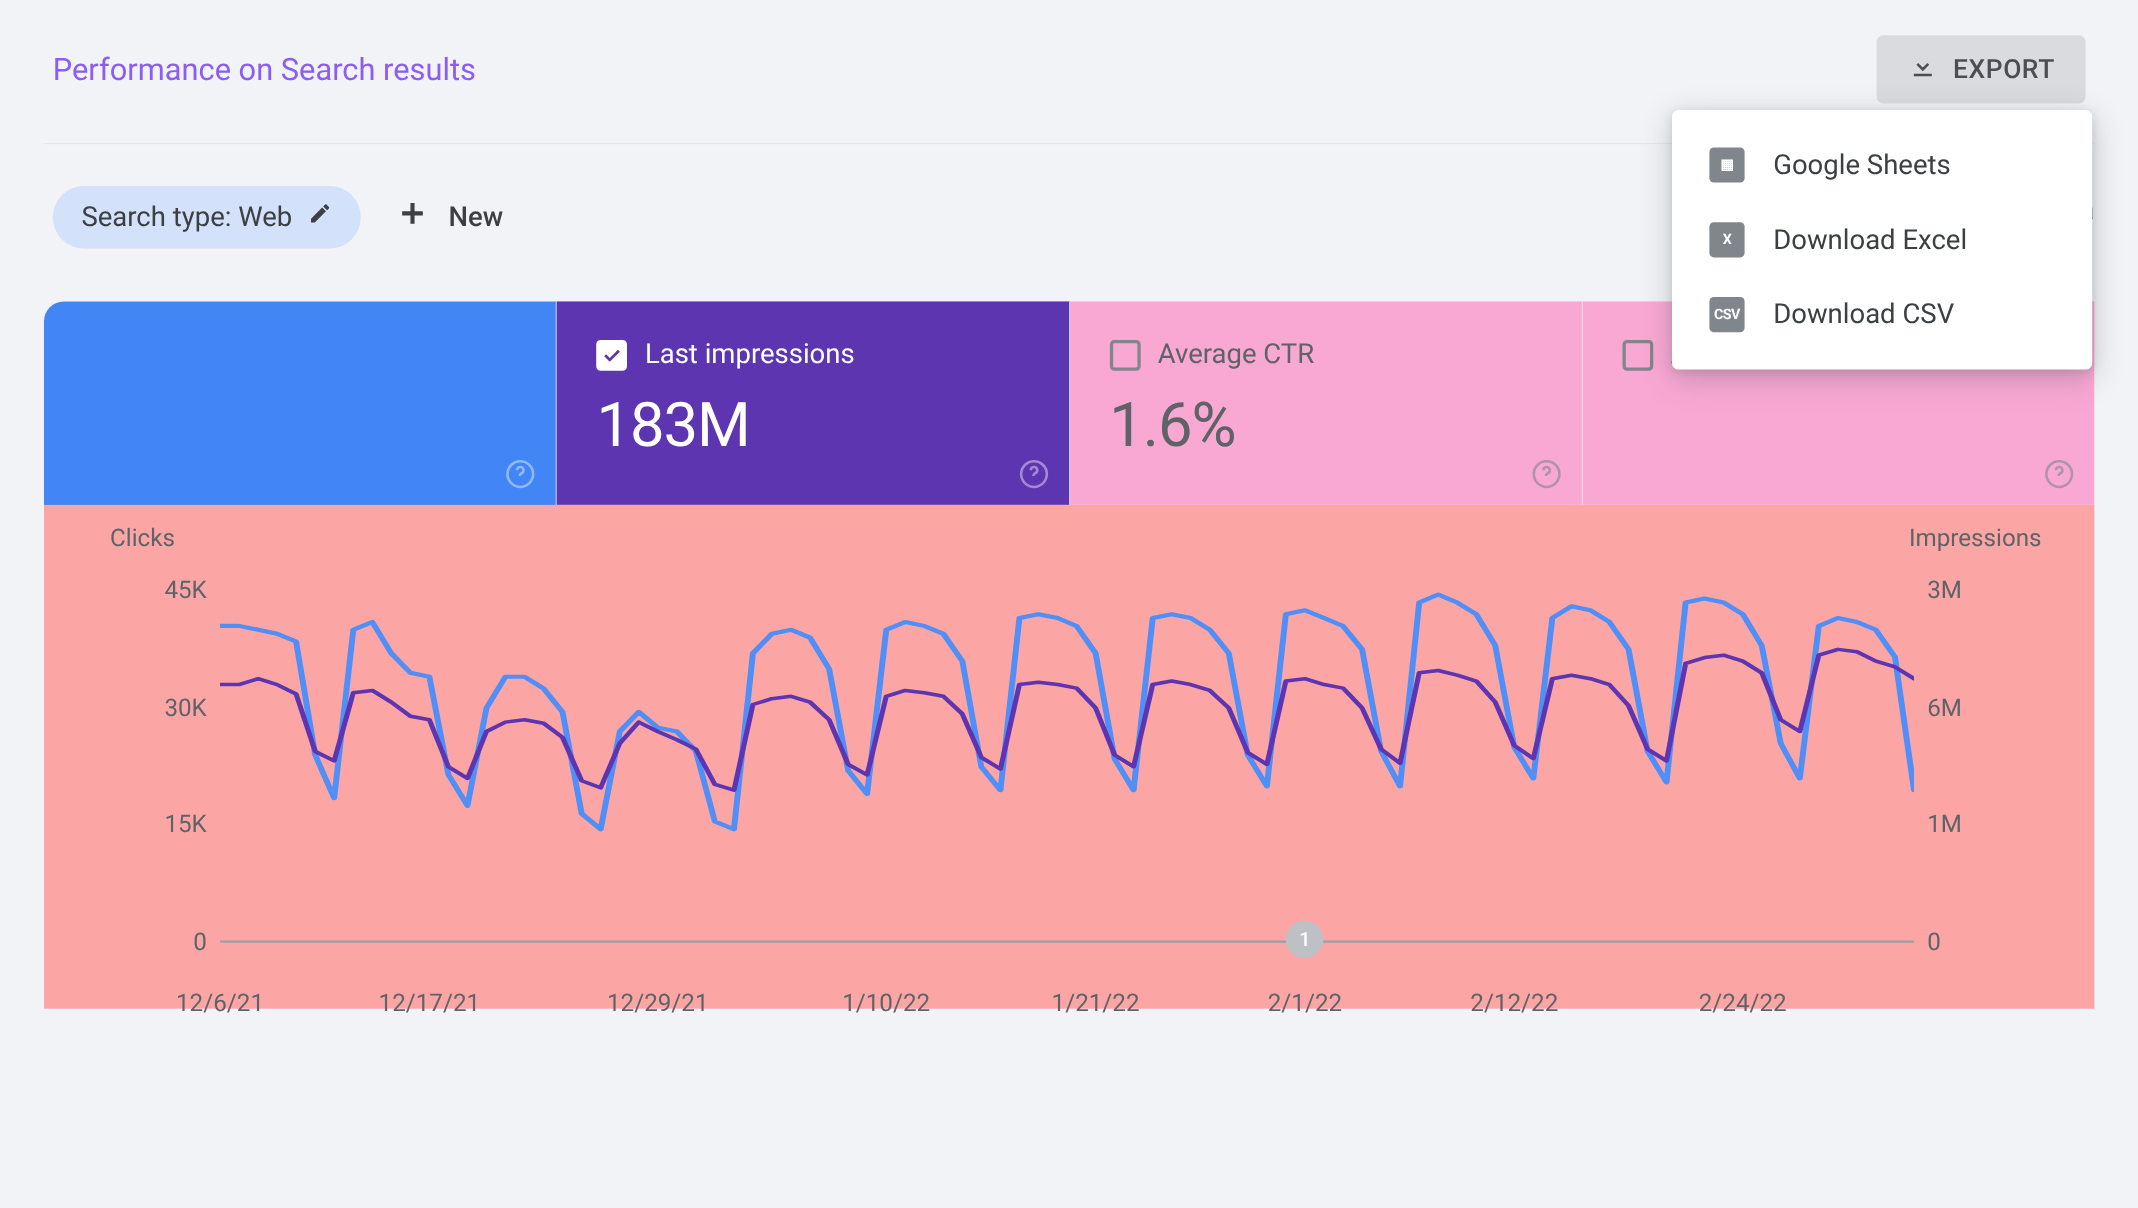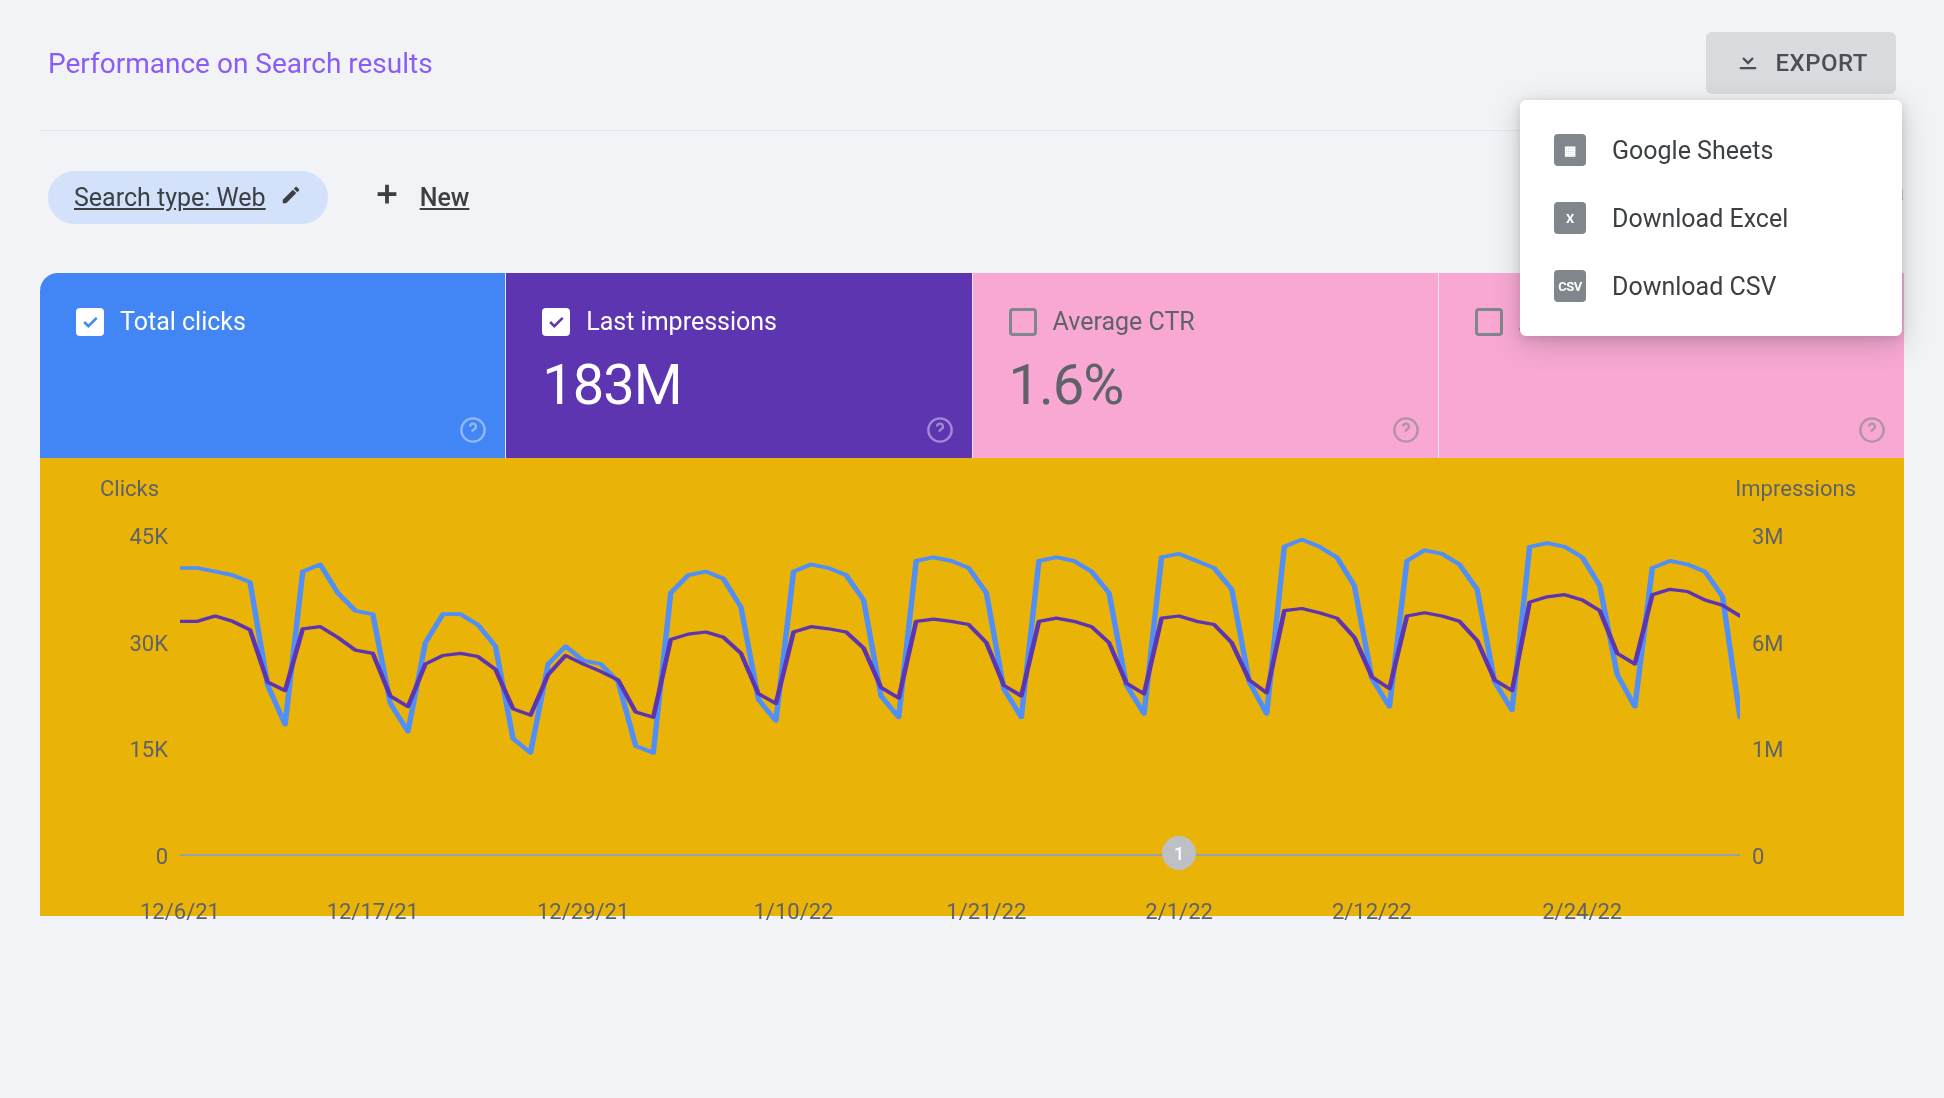--- a/index.html
+++ b/index.html
@@ -37,25 +37,23 @@
     letter-spacing: 0.5px;
     padding: 14px 28px;
     border-radius: 6px;
     cursor: pointer;
   }
   .export-btn svg { width: 28px; height: 28px; fill: #4b4f54; }
 
   
   .filters-row {
     display: flex;
-    align-items: center;
-    gap: 24px;
+    gap: 12px;
     padding: 38px 8px 48px 8px;
     position: relative;
-    text-decoration: underline;
   }
   .chip {
     display: inline-flex;
     align-items: center;
     gap: 14px;
     background: #d3e1fb;
     color: #3c4043;
     font-size: 25px;
     font-weight: 400;
     padding: 12px 26px;
@@ -168,22 +166,22 @@
     right: 18px;
     width: 28px; height: 28px;
     opacity: 0.6;
   }
   .help-icon svg { width: 28px; height: 28px; fill: none; }
   .card-clicks .help-icon svg, .card-impressions .help-icon svg { stroke: #ffffff; stroke-opacity:0.7; }
   .card-ctr .help-icon svg, .card-position .help-icon svg { stroke: #80868b; }
 
   
   .chart-panel {
-    background: #eab308;
-    padding: 30px 44px 60px 32px;
+    background: #fca5a5;
+    padding: 30px 44px 60px 52px;
     position: relative;
   }
   .axis-title-left {
     position: absolute; top: 18px; left: 60px;
     font-size: 22px; color: #5f6368;
   }
   .axis-title-right {
     position: absolute; top: 18px; right: 48px;
     font-size: 22px; color: #5f6368;
   }
@@ -273,28 +271,20 @@
   </div>
   <div class="item">
     <div class="mini-icon">CSV</div>
     <span>Download CSV</span>
   </div>
 </div>
 
 <div class="cards-row">
 
   <div class="card card-clicks">
-    <div class="label-row">
-      <span class="checkbox checked">
-        <svg viewBox="0 0 24 24">
-            <path d="M5 12l5 5L20 7" stroke-width="3" fill="none"></path>
-          </svg>
-      </span>
-      <span>Total clicks</span>
-    </div>
     <span class="help-icon">
       <svg viewBox="0 0 24 24">
           <circle cx="12" cy="12" r="10" stroke-width="2"></circle>
           <path d="M9.5 9a2.5 2.5 0 1 1 3.5 2.3c-.9.5-1.5 1-1.5 2.2M12 17h.01" stroke-width="2"></path>
         </svg>
     </span>
   </div>
 
   <div class="card card-impressions">
     <div class="label-row">

